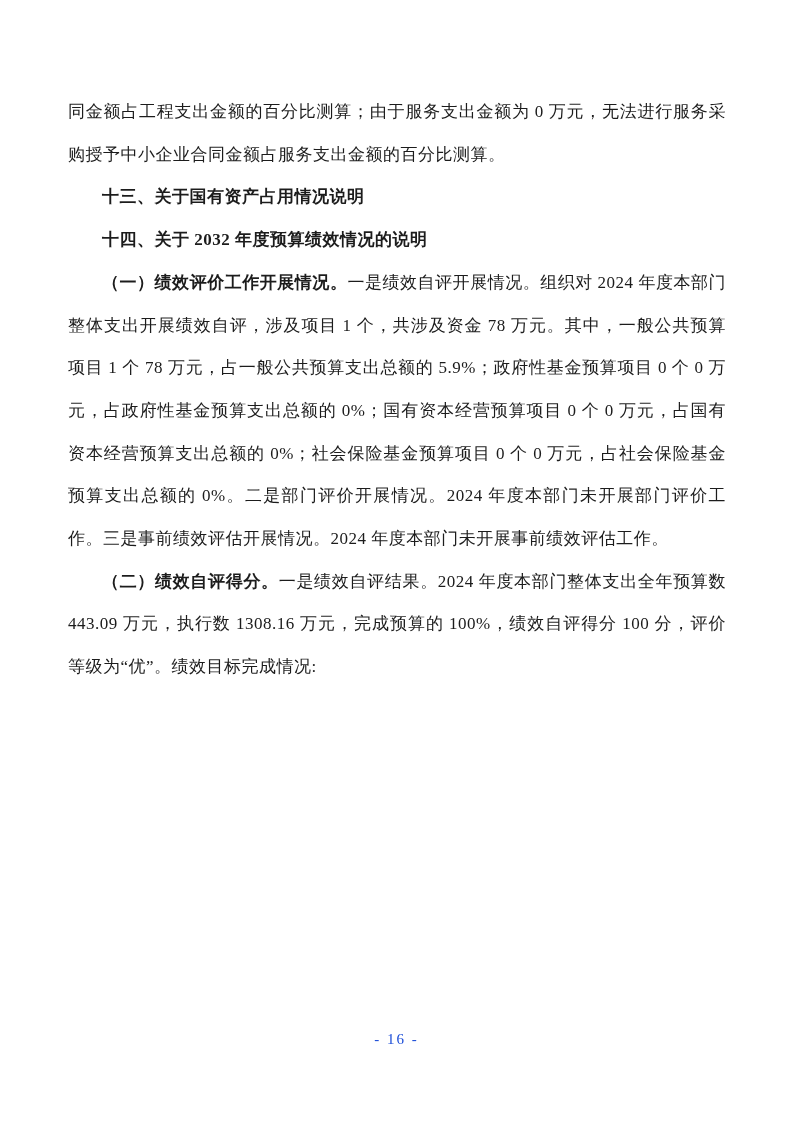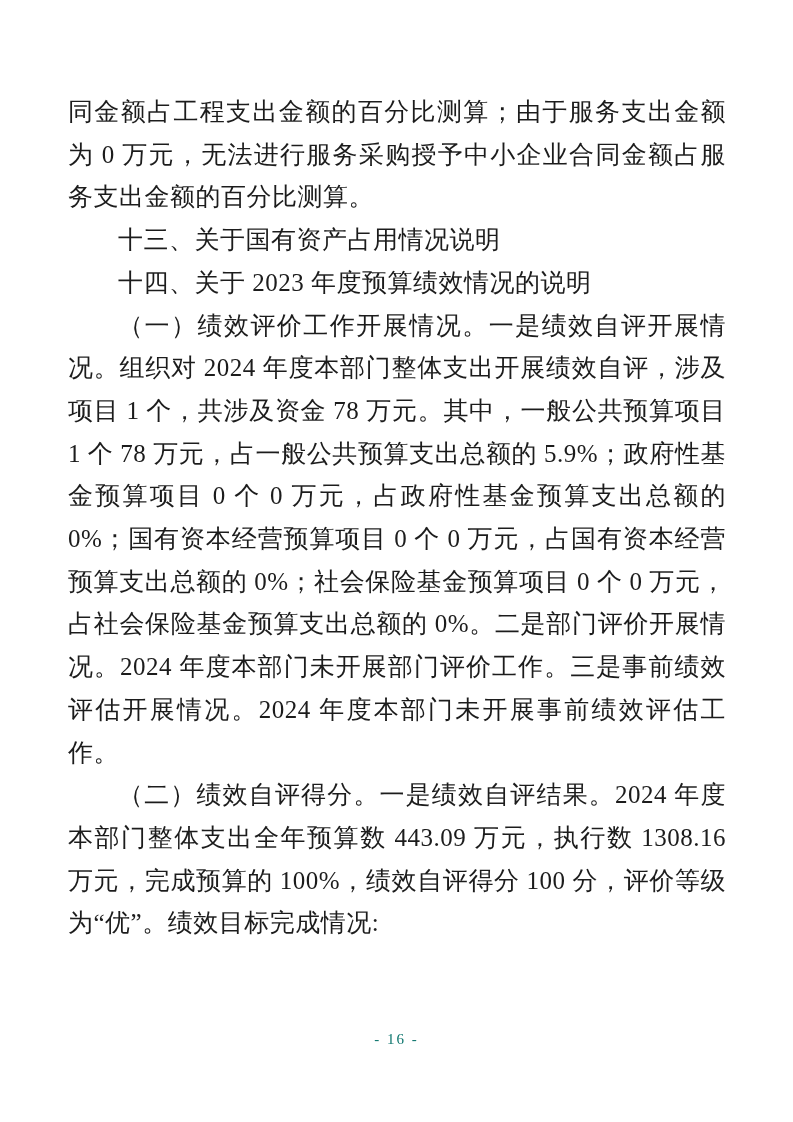--- a/index.html
+++ b/index.html
@@ -17,58 +17,58 @@
     color: #1c1c1c;
   }
   .content {
     position: absolute;
     left: 68px;
     top: 91px;
     width: 658px;
   }
   .content p {
     margin: 0;
-    font-size: 25px;
+    font-size: 17px;
     line-height: 42.7px;
     text-align: justify;
     letter-spacing: 0.5px;
     word-break: break-all;
   }
   .indent {
     text-indent: 2em;
   }
   .heading {
-    font-weight: normal;
+    font-weight: bold;
   }
   .lead {
-    font-weight: normal;
+    font-weight: bold;
   }
   .footer {
     position: absolute;
     left: 0;
     top: 1031px;
     width: 100%;
     text-align: center;
     font-size: 15px;
     letter-spacing: 2px;
-    color: #0f766e;
+    color: #1d4ed8;
   }
 </style>
 </head>
 <body>
 
 <div class="page">
   <div class="content">
 
     <p>同金额占工程支出金额的百分比测算；由于服务支出金额为 0 万元，无法进行服务采购授予中小企业合同金额占服务支出金额的百分比测算。</p>
 
     <p class="indent heading">十三、关于国有资产占用情况说明</p>
 
 
-    <p class="indent heading">十四、关于 2023 年度预算绩效情况的说明</p>
+    <p class="indent heading">十四、关于 2032 年度预算绩效情况的说明</p>
 
     <p class="indent"><span class="lead">（一）绩效评价工作开展情况。</span><span>一是绩效自评开展情况。组织对 2024 年度本部门整体支出开展绩效自评，涉及项目 1 个，共涉及资金 78 万元。其中，一般公共预算项目 1 个 78 万元，占一般公共预算支出总额的 5.9%；政府性基金预算项目 0 个 0 万元，占政府性基金预算支出总额的 0%；国有资本经营预算项目 0 个 0 万元，占国有资本经营预算支出总额的 0%；社会保险基金预算项目 0 个 0 万元，占社会保险基金预算支出总额的 0%。二是部门评价开展情况。2024 年度本部门未开展部门评价工作。三是事前绩效评估开展情况。2024 年度本部门未开展事前绩效评估工作。</span></p>
 
     <p class="indent"><span class="lead">（二）绩效自评得分。</span><span>一是绩效自评结果。2024 年度本部门整体支出全年预算数 443.09 万元，执行数 1308.16 万元，完成预算的 100%，绩效自评得分 100 分，评价等级为“优”。绩效目标完成情况:</span></p>
 
   </div>
 
   <div class="footer">- 16 -</div>
 </div>
 

